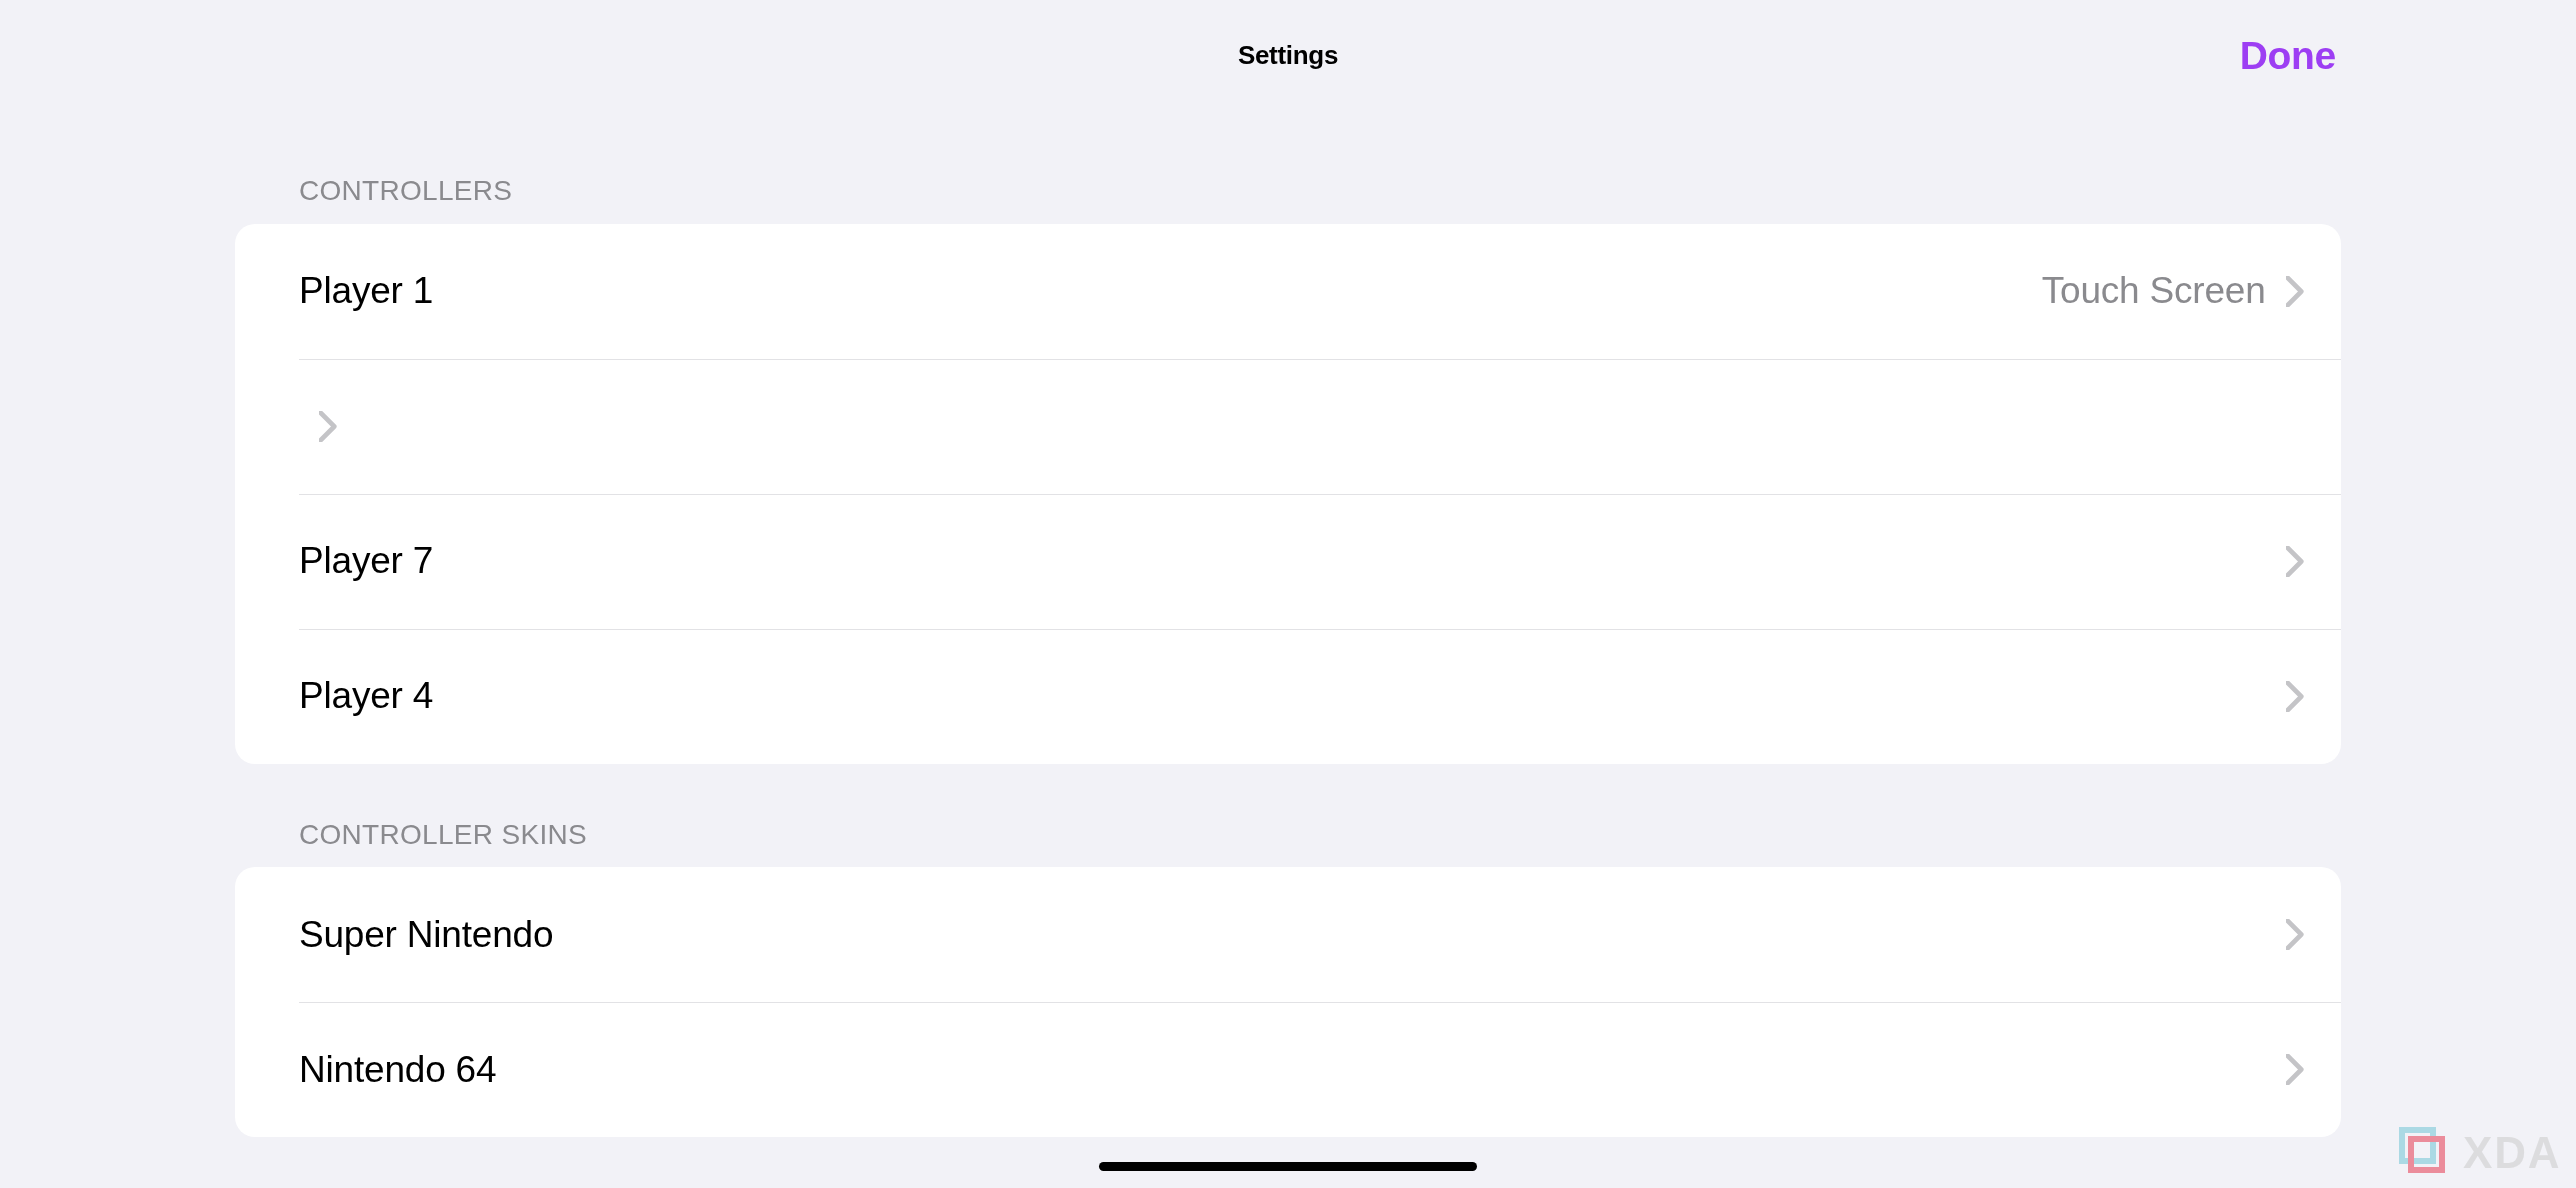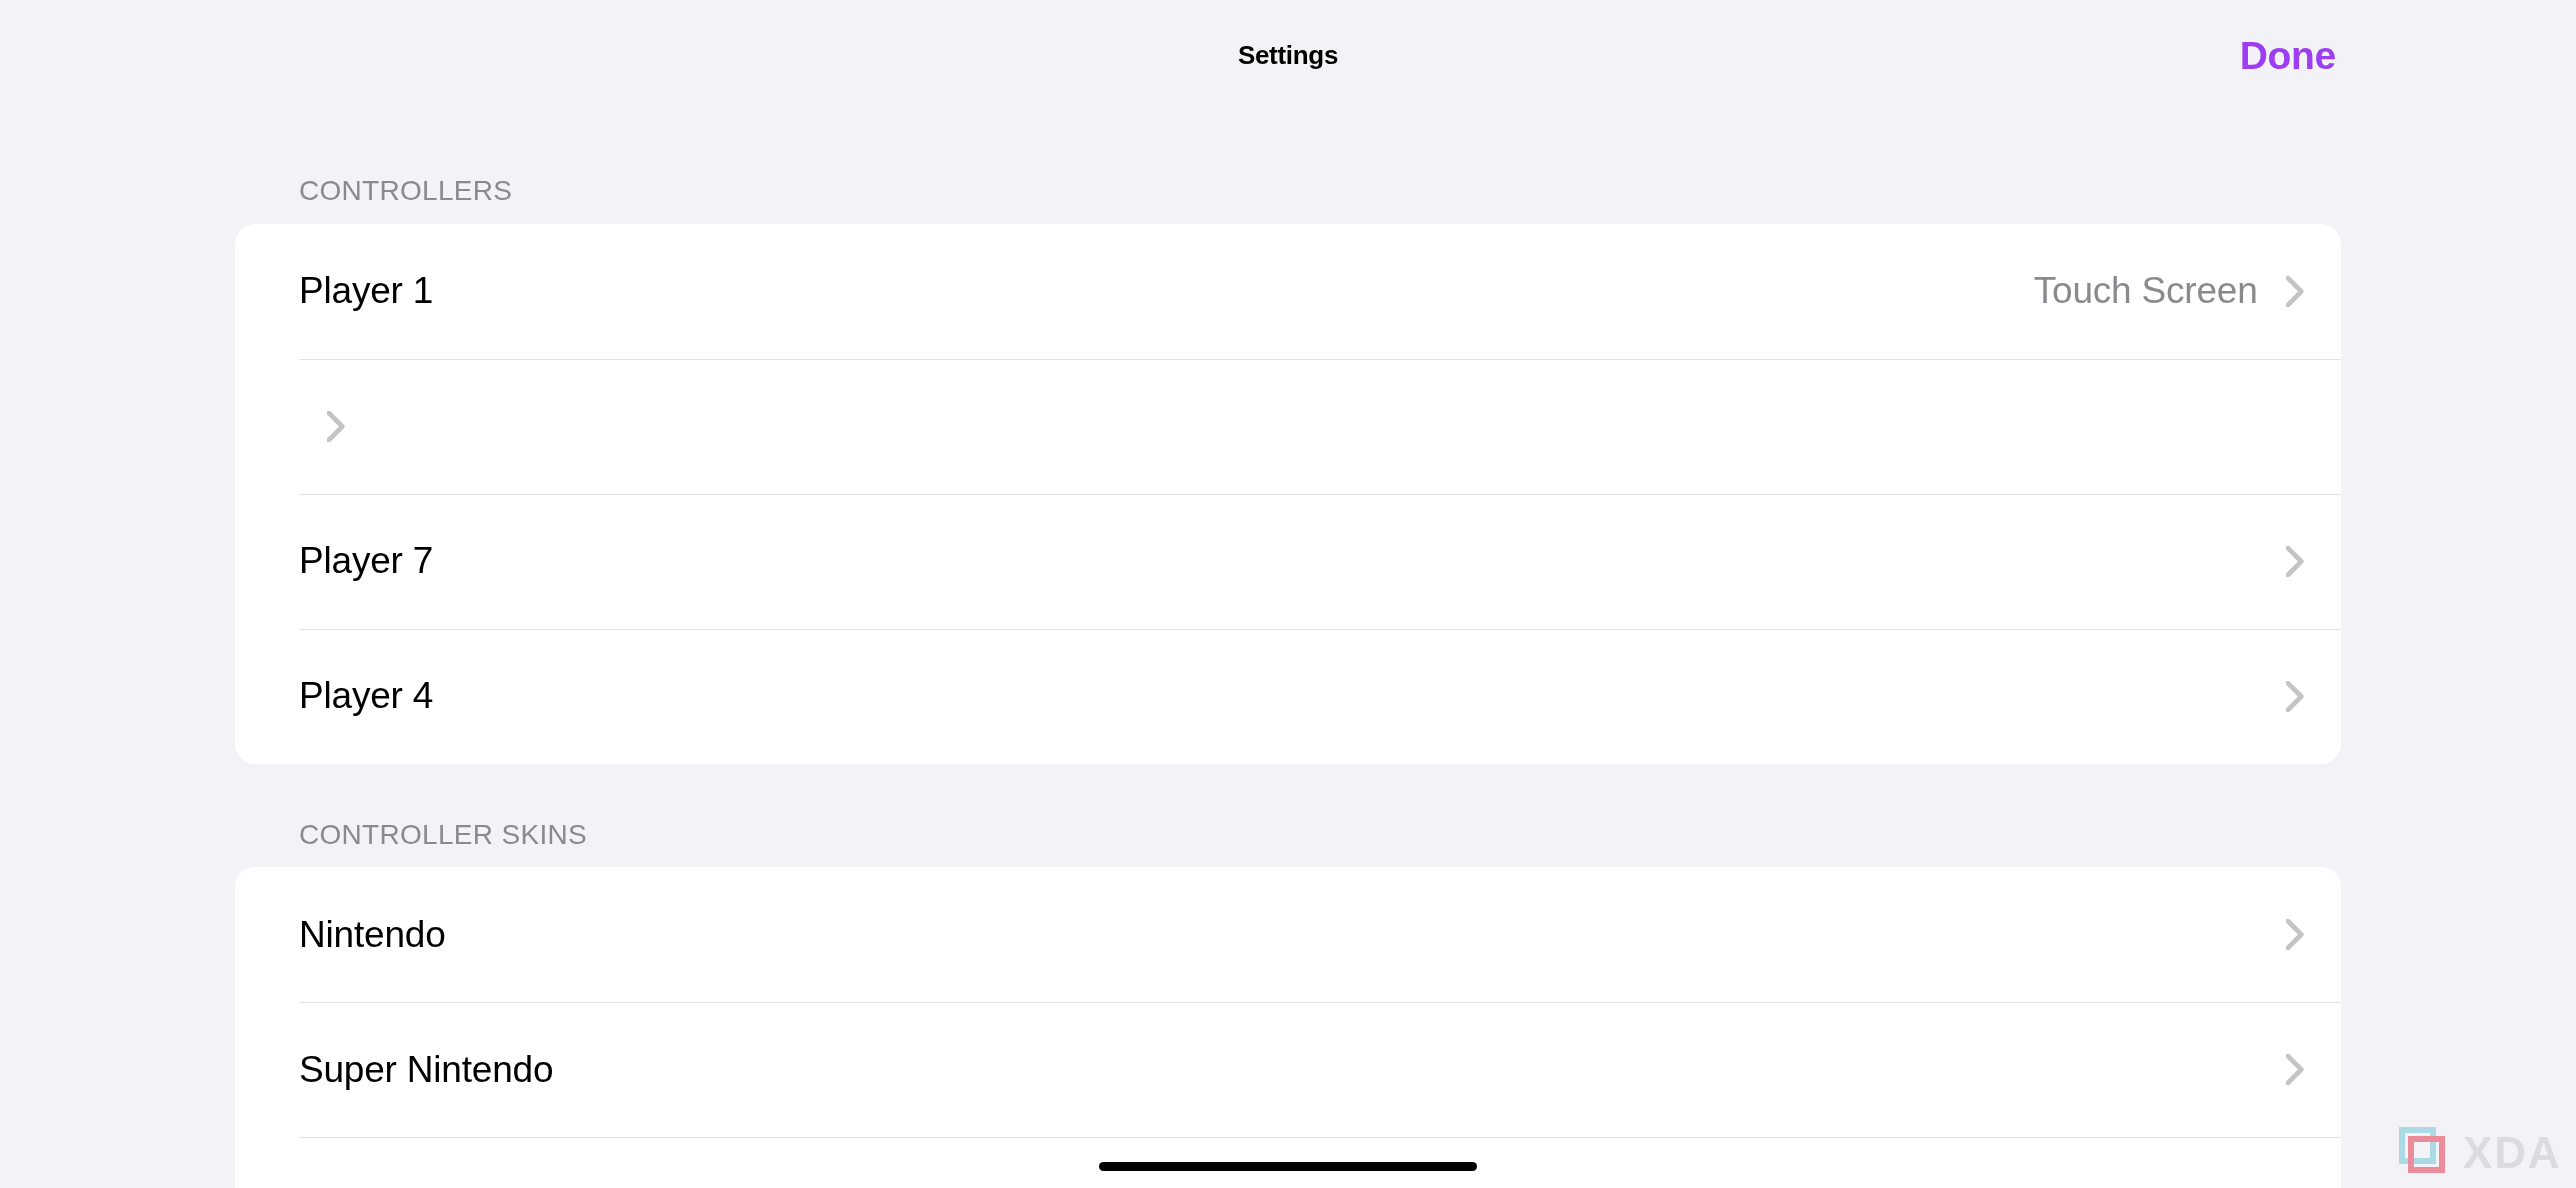--- a/index.html
+++ b/index.html
@@ -79,21 +79,21 @@
       font-weight: 400;
       color: #000;
       letter-spacing: -0.2px;
       flex: 1;
     }
     .row-detail {
       font-size: 37px;
       font-weight: 400;
       color: #8a8a8e;
       letter-spacing: -0.2px;
-      margin-right: 28px;
+      margin-right: 20px;
     }
     .chevron {
       display: inline-flex;
       align-items: center;
       justify-content: center;
     }
     .chevron svg {
       width: 18.4px;
       height: 31px;
     }
@@ -196,29 +196,20 @@
             <path d="M1 1L10 10L1 19" stroke="#c4c4c7" stroke-width="3" stroke-linecap="round" stroke-linejoin="round"></path>
           </svg>
       </span>
     </div>
 
   </div>
 
   <div class="section-header second">CONTROLLER SKINS</div>
   <div class="table-group">
 
-    <div class="table-row">
-      <span class="row-label">Nintendo</span>
-      <span class="row-detail"></span>
-      <span class="chevron">
-        <svg viewBox="0 0 12 20" fill="none">
-            <path d="M1 1L10 10L1 19" stroke="#c4c4c7" stroke-width="3" stroke-linecap="round" stroke-linejoin="round"></path>
-          </svg>
-      </span>
-    </div>
 
     <div class="table-row">
       <span class="row-label">Super Nintendo</span>
       <span class="row-detail"></span>
       <span class="chevron">
         <svg viewBox="0 0 12 20" fill="none">
             <path d="M1 1L10 10L1 19" stroke="#c4c4c7" stroke-width="3" stroke-linecap="round" stroke-linejoin="round"></path>
           </svg>
       </span>
     </div>

